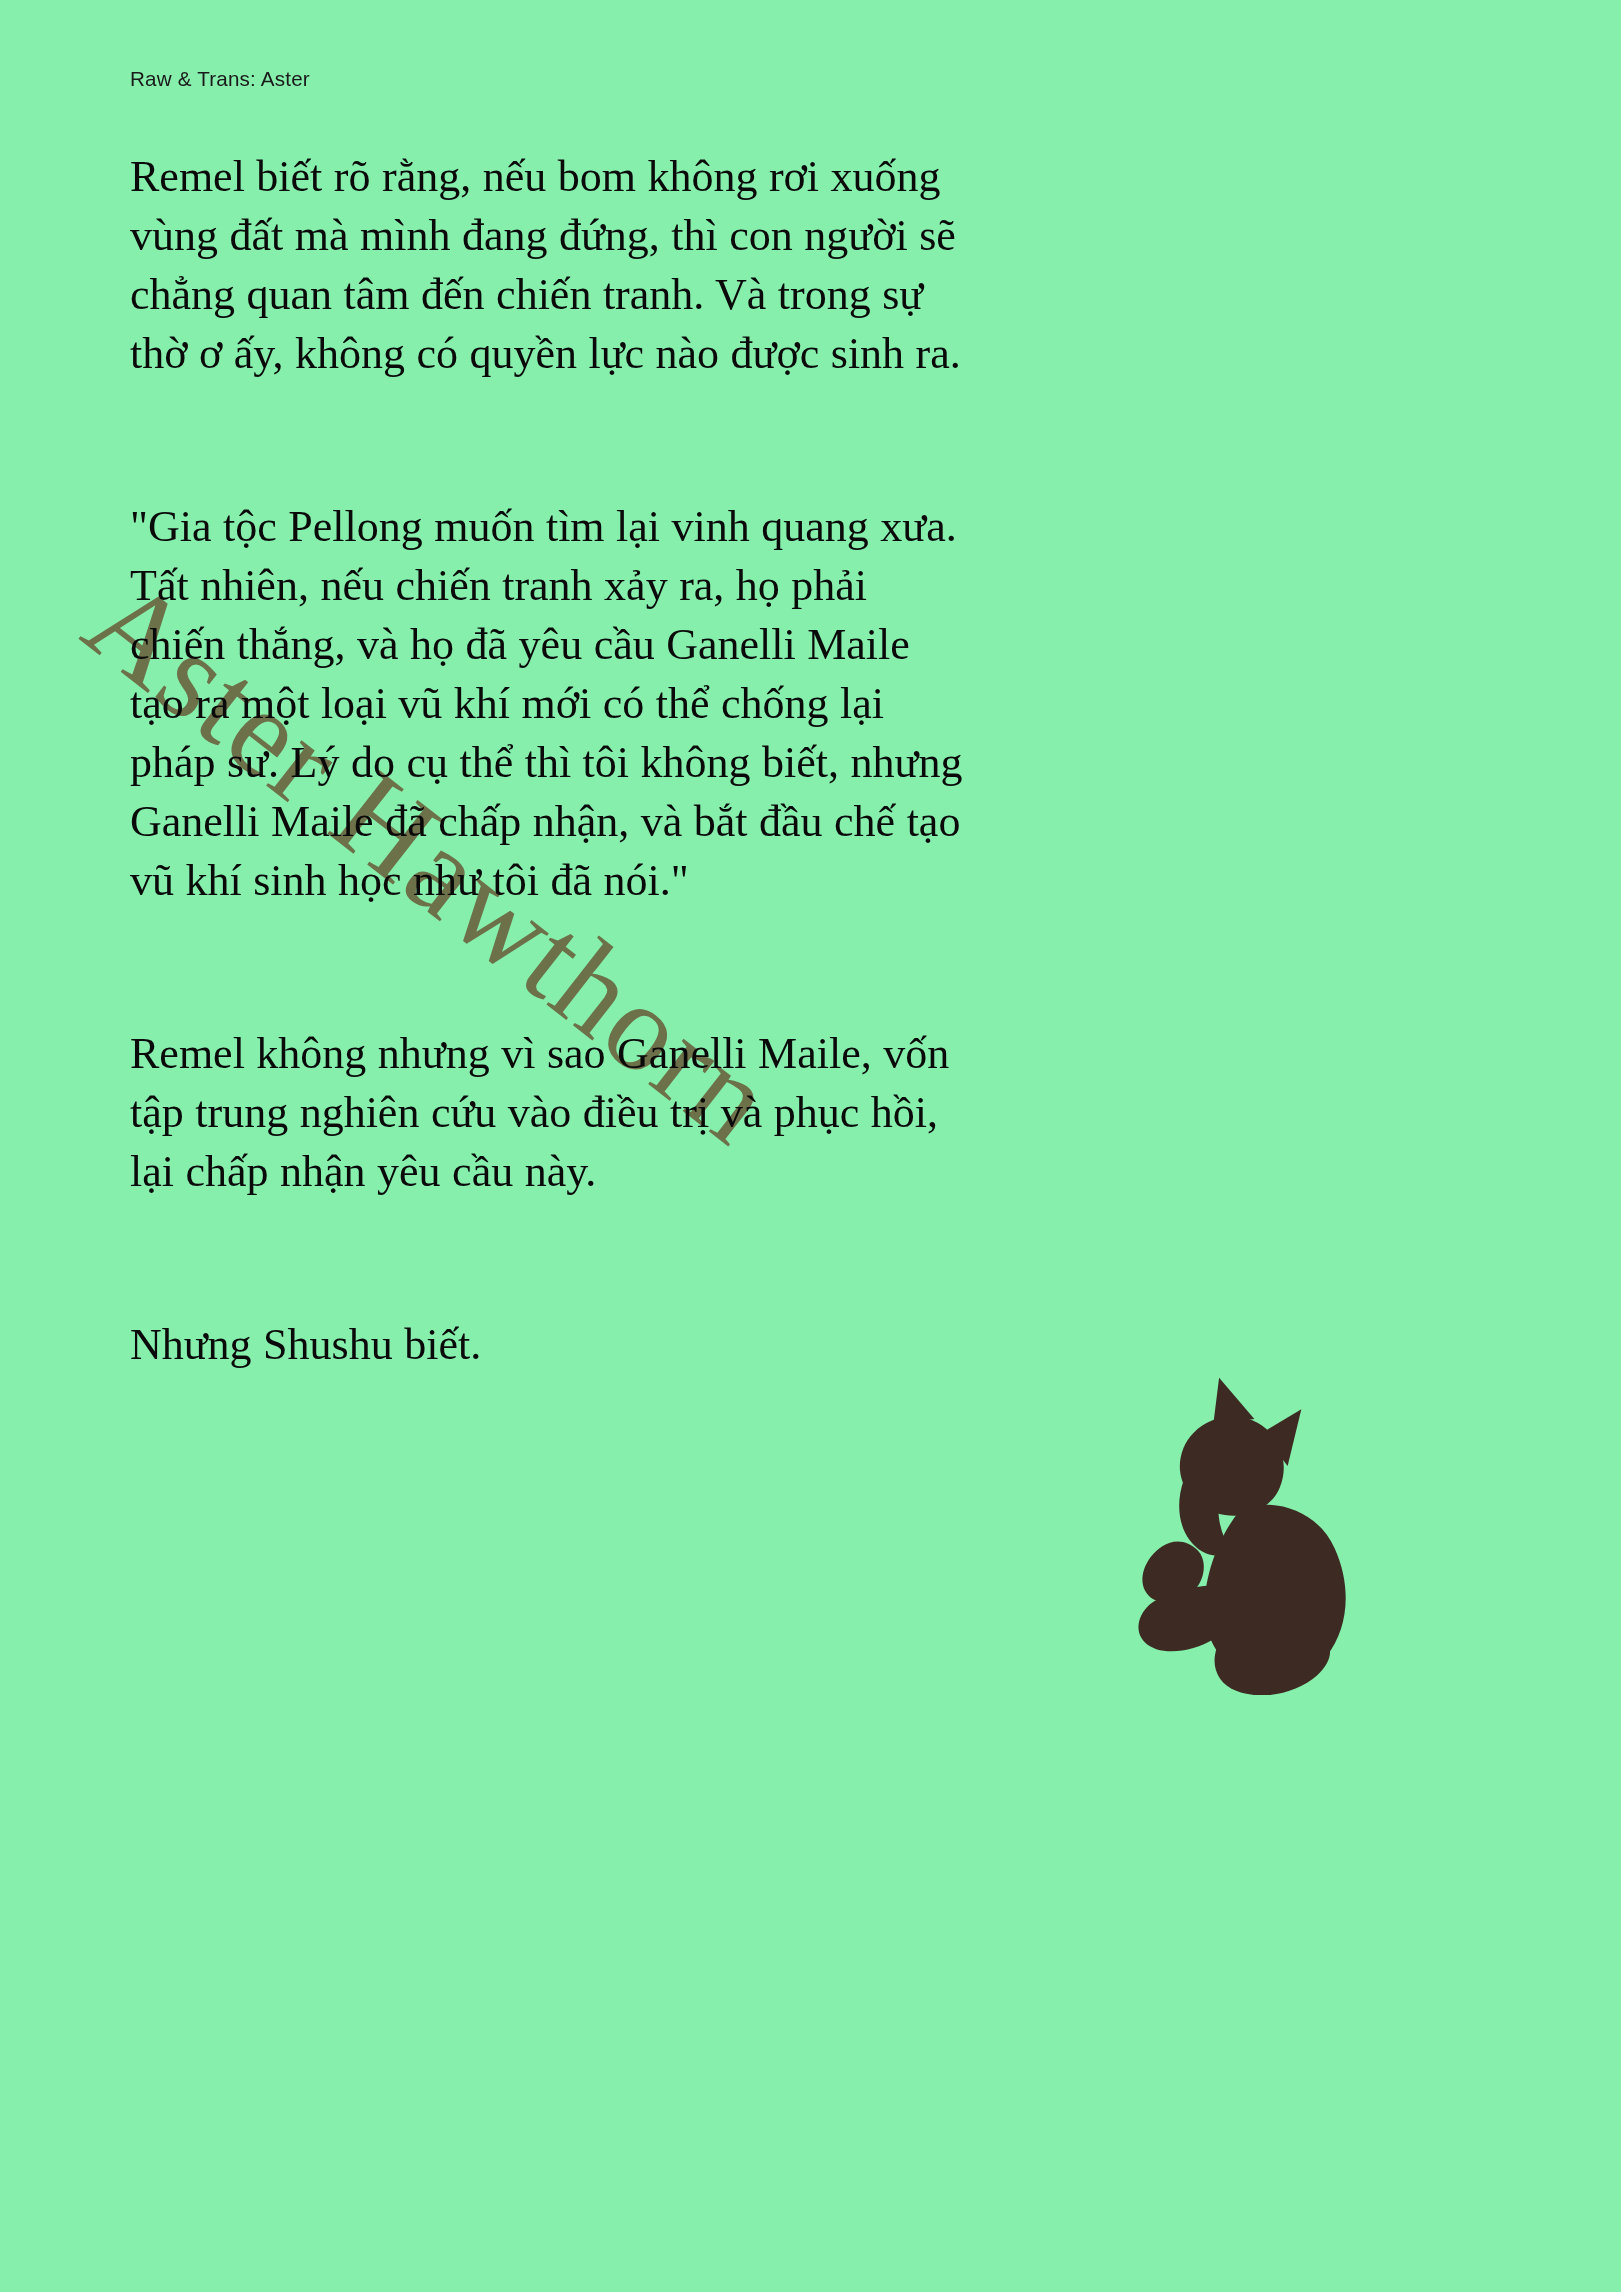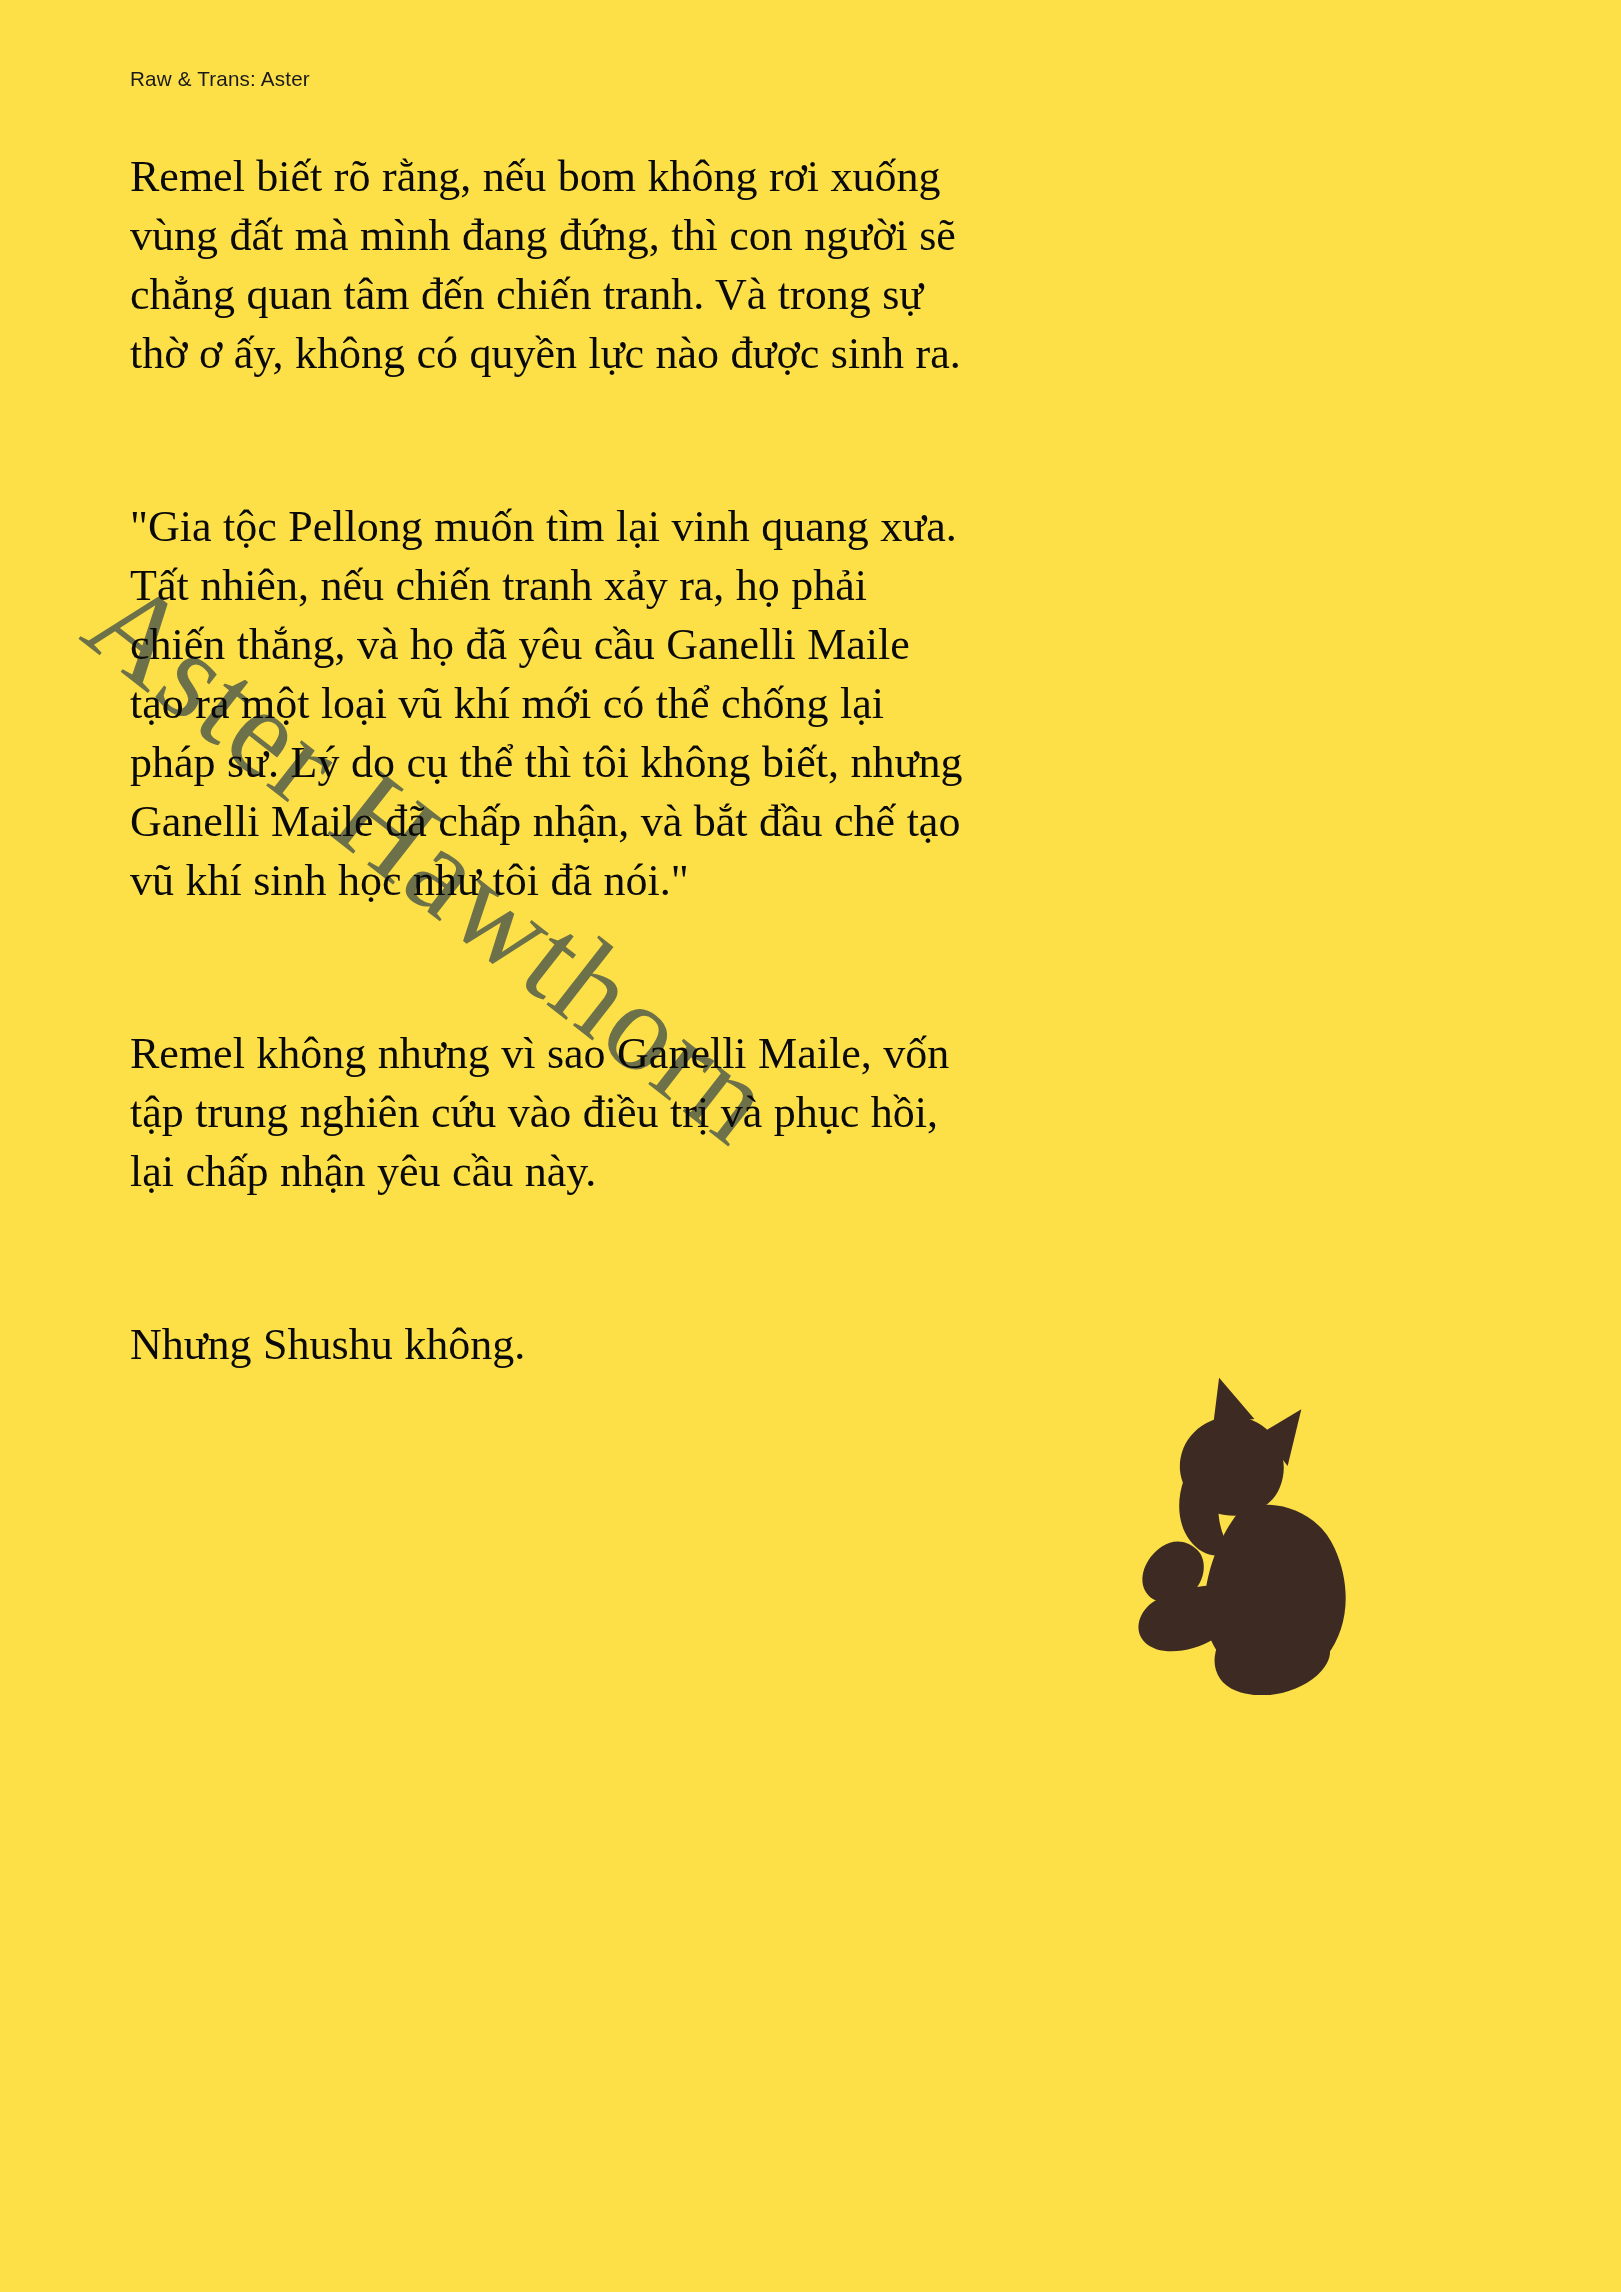--- a/index.html
+++ b/index.html
@@ -90,21 +90,21 @@
   .para.p1 { margin-bottom: 114px; }
   .para.p2 { margin-bottom: 114px; }
   .para.p3 { margin-bottom: 114px; }
   .para.p4 { margin-bottom: 114px; }
   .para.p5 { margin-bottom: 0; }
 
 </style>
 </head>
 <body>
 
-<div class="page" style="background: #fde047;">
+<div class="page" style="background: #86efac;">
 
   <div class="page-header">Raw &amp; Trans: Aster</div>
 
   <div class="watermark" style="color: rgb(109, 113, 73); transform: rotate(38deg);">Aster Hawthorn</div>
 
   <div class="cat-logo">
     <svg viewBox="0 0 250 330" xmlns="http://www.w3.org/2000/svg" aria-hidden="true">
       <g fill="#3d2b23">
 
         <path d="M118 140
@@ -149,17 +149,17 @@
                  C 184 266, 150 280, 126 288
                  C 112 292, 102 288, 96 276 Z"></path>
       </g>
     </svg>
   </div>
 
   <div class="content">
     <p class="para p1">Remel biết rõ rằng, nếu bom không rơi xuống vùng đất mà mình đang đứng, thì con người sẽ chẳng quan tâm đến chiến tranh. Và trong sự thờ ơ ấy, không có quyền lực nào được sinh ra.</p>
     <p class="para p2">"Gia tộc Pellong muốn tìm lại vinh quang xưa. Tất nhiên, nếu chiến tranh xảy ra, họ phải chiến thắng, và họ đã yêu cầu Ganelli Maile tạo ra một loại vũ khí mới có thể chống lại pháp sư. Lý do cụ thể thì tôi không biết, nhưng Ganelli Maile đã chấp nhận, và bắt đầu chế tạo vũ khí sinh học như tôi đã nói."</p>
     <p class="para p3">Remel không nhưng vì sao Ganelli Maile, vốn tập trung nghiên cứu vào điều trị và phục hồi, lại chấp nhận yêu cầu này.</p>
-    <p class="para p4">Nhưng Shushu không.</p>
+    <p class="para p4">Nhưng Shushu biết.</p>
   </div>
 
 </div>
 
 
 </body></html>

